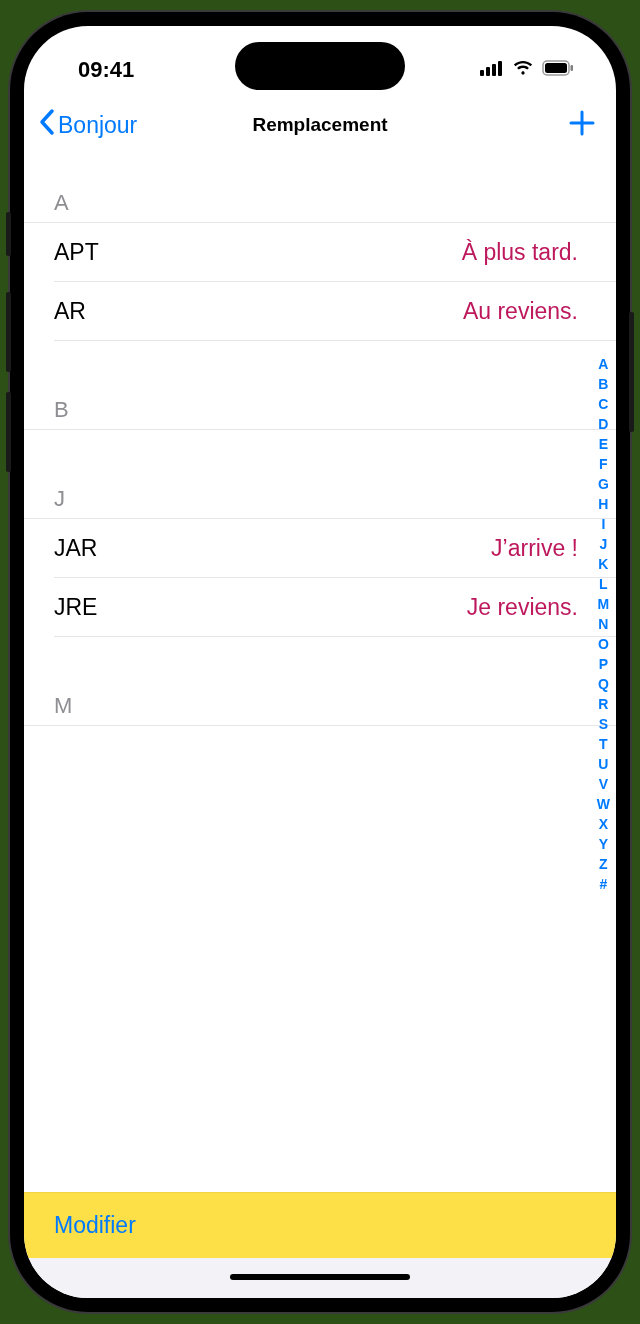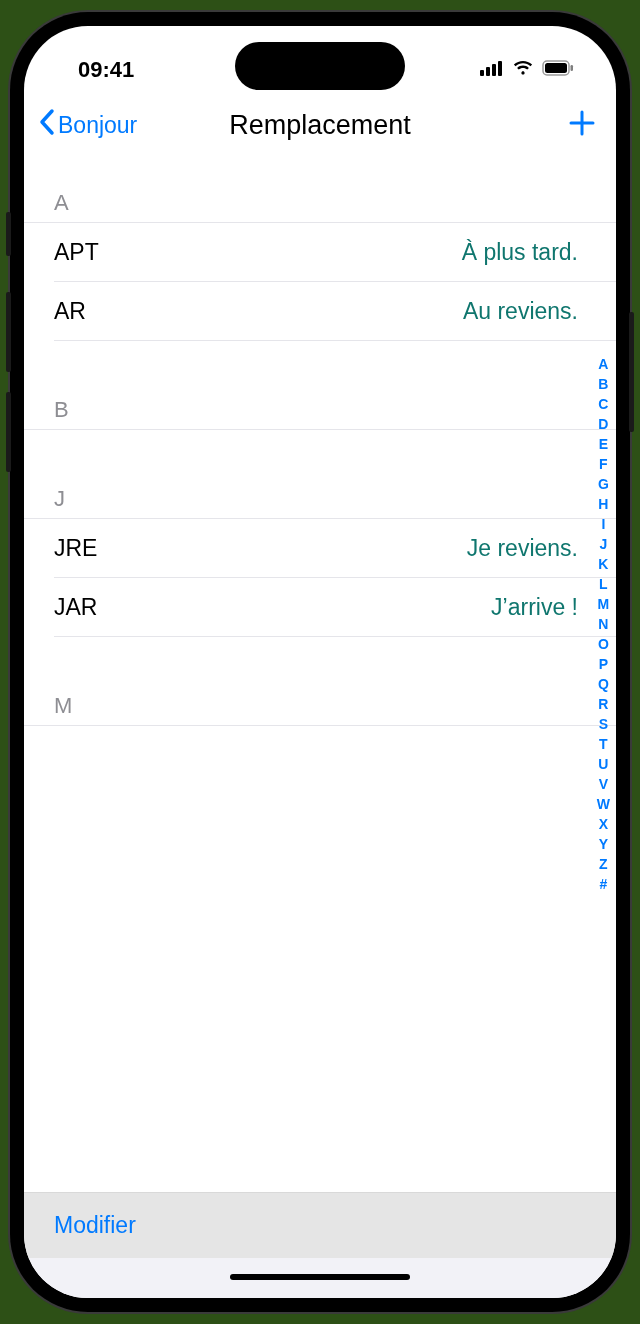--- a/index.html
+++ b/index.html
@@ -80,22 +80,22 @@
     }
     .back-chevron {
       font-size: 30px;
       font-weight: 400;
       margin-right: 2px;
     }
     .nav-title {
       position: absolute;
       left: 50%;
       transform: translateX(-50%);
-      font-size: 27px;
-      font-weight: 400;
+      font-size: 19px;
+      font-weight: 700;
     }
     .add-button {
       color: #007AFF;
       font-size: 36px;
       font-weight: 300;
       line-height: 1;
     }
     .content {
       flex: 1;
       overflow: hidden;
@@ -135,21 +135,21 @@
     .list-row {
       border-bottom: none;
       position: relative;
     }
     .row-shortcut {
       font-size: 23px;
       color: #000;
     }
     .row-phrase {
       font-size: 23px;
-      color: #0f766e;
+      color: #be185d;
       text-align: right;
     }
     .section-gap {
       height: 48px;
     }
     .index-bar {
       position: absolute;
       right: 6px;
       top: 200px;
       display: flex;
@@ -158,21 +158,21 @@
       gap: 0;
     }
     .index-letter {
       font-size: 14px;
       font-weight: 600;
       color: #007AFF;
       line-height: 20px;
     }
     .toolbar {
       height: 66px;
-      background: #e5e5e5;
+      background: #fde047;
       display: flex;
       align-items: center;
       padding: 0 30px;
       border-top: 1px solid rgba(0,0,0,0.05);
     }
     .toolbar-button {
       color: #007AFF;
       font-size: 23px;
     }
     .home-indicator-area {
@@ -265,26 +265,26 @@
           </div>
           <div class="list-row">
             <span class="row-shortcut">AR</span>
             <span class="row-phrase">Au reviens.</span>
           </div>
           <div class="section-gap"></div>
           <div class="section-header">B</div>
           <div class="section-gap"></div>
           <div class="section-header">J</div>
           <div class="list-row">
+            <span class="row-shortcut">JAR</span>
+            <span class="row-phrase">J’arrive !</span>
+          </div>
+          <div class="list-row">
             <span class="row-shortcut">JRE</span>
             <span class="row-phrase">Je reviens.</span>
-          </div>
-          <div class="list-row">
-            <span class="row-shortcut">JAR</span>
-            <span class="row-phrase">J’arrive !</span>
           </div>
           <div class="section-gap"></div>
           <div class="section-header">M</div>
         </div>
       <div class="index-bar" id="index-container">
           <div class="index-letter">A</div>
           <div class="index-letter">B</div>
           <div class="index-letter">C</div>
           <div class="index-letter">D</div>
           <div class="index-letter">E</div>

